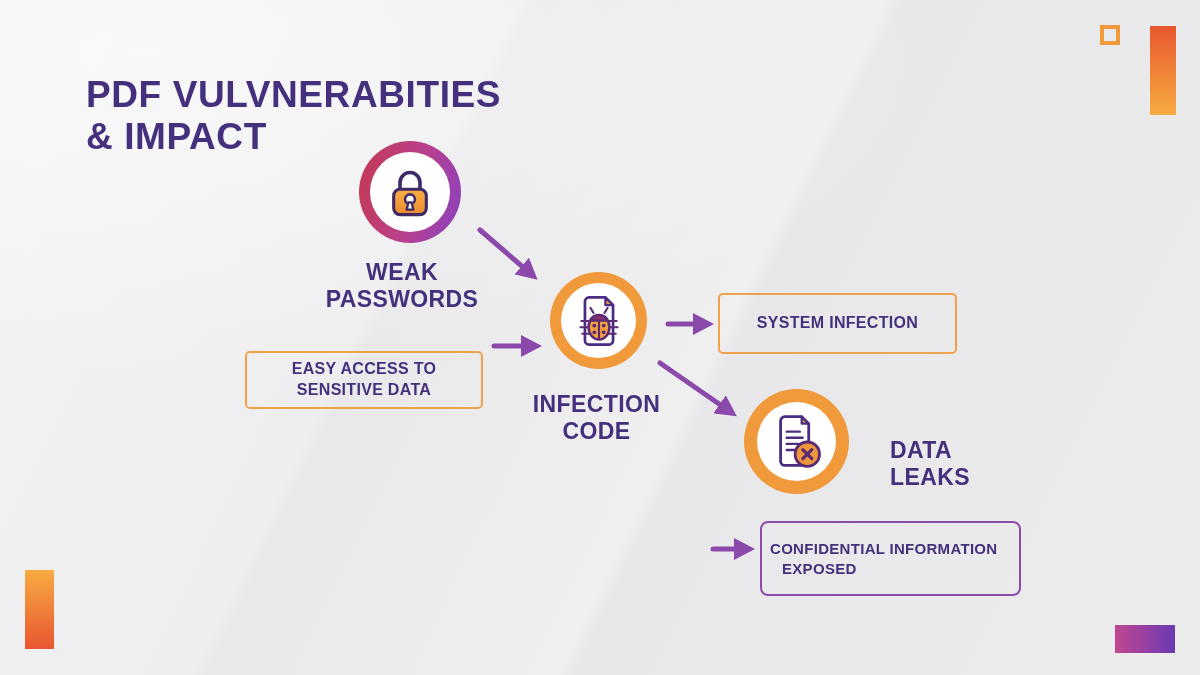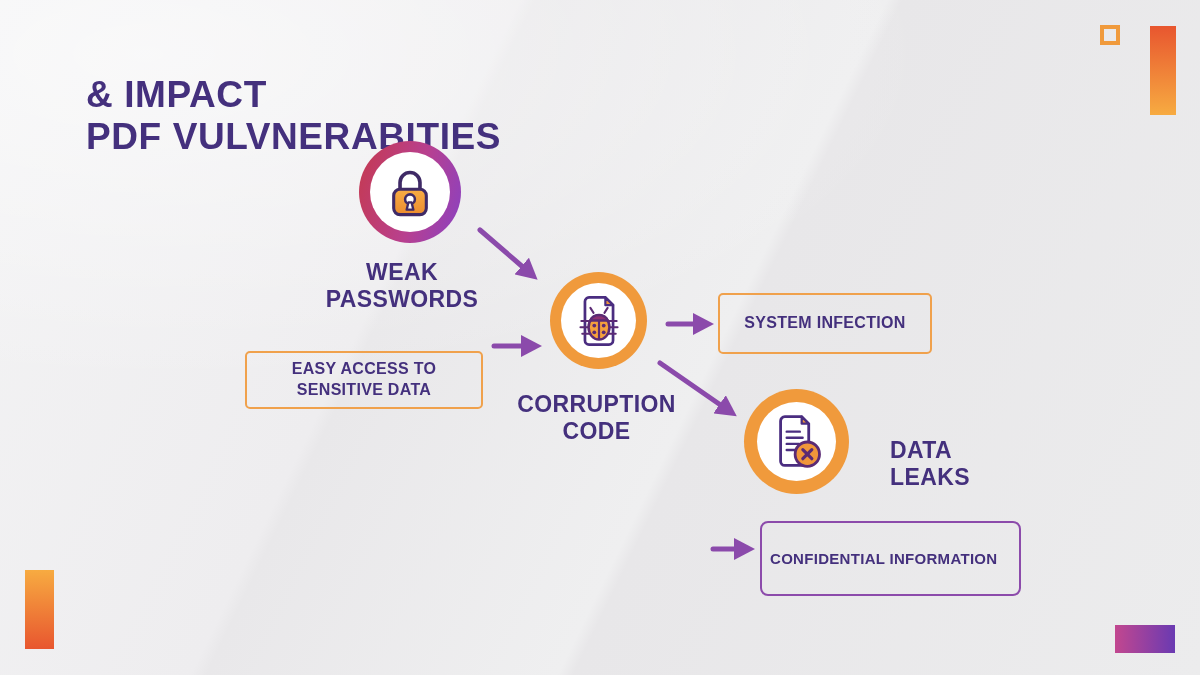--- a/index.html
+++ b/index.html
@@ -53,21 +53,21 @@
   .label-malicious { left:498px; top:391px; width:197px; }
   .label-dataleaks { left:868px; top:437px; width:140px; text-align:left;margin-left:22px; }
 
   
   .tbox { position:absolute; background:transparent; display:flex; flex-direction:column;
           justify-content:center; color:var(--label_text); font-weight:bold;
           font-size:16px; letter-spacing:.3px; line-height:1.3; }
   .tbox span { display:block; }
   .box-orange { border:2px solid var(--orange_border); border-radius:5px; text-align:center; }
   .box-easy   { left:245px; top:315px; width:238px; height:58px;margin-top:36px; }
-  .box-system { left:718px; top:293px; width:214px; height:61px; }
+  .box-system { left:718px; top:293px; width:239px; height:61px; }
   .box-confidential { left:760px; top:521px; width:261px; height:75px;
                       border:2.5px solid var(--purple_border); border-radius:8px;
                       font-size:15px; text-align:left; padding-left:8px; }
   .box-confidential .indent2 { padding-left:12px; }
 
   
   .arrows { position:absolute; left:0; top:0; width:1200px; height:675px; pointer-events:none; }
   .arrow { stroke:var(--arrow); stroke-width:5; fill:none; stroke-linecap:round; }
 
   .icon-svg { display:block; }
@@ -78,22 +78,22 @@
 <div class="stage">
 
   <div class="bg-sweep"></div>
 
   <div class="deco square-tr"></div>
   <div class="deco bar-tr"></div>
   <div class="deco bar-bl"></div>
   <div class="deco bar-br"></div>
 
   <h1 class="title">
+    <span>PDF VULVNERABITIES</span>
     <span>&amp; IMPACT</span>
-    <span>PDF VULVNERABITIES</span>
   </h1>
 
   <svg class="arrows" viewBox="0 0 1200 675">
     <defs>
       <marker id="ah" markerWidth="4.4" markerHeight="4.4" refX="0.6" refY="2.2" orient="auto">
         <path d="M0,0 L4.2,2.2 L0,4.4 Z" fill="#8b4aab"></path>
       </marker>
     </defs>
     <path class="arrow" marker-end="url(#ah)" d="M480 230 L524 268"></path>
     <path class="arrow" marker-end="url(#ah)" d="M494 346 L524 346"></path>
@@ -146,21 +146,21 @@
         <path d="M32 31 V52" stroke="#5b2a74" stroke-width="2.4"></path>
         <g fill="#5b2a74">
           <circle cx="26.8" cy="37" r="2.1"></circle>
             <circle cx="37.2" cy="37" r="2.1"></circle>
           <circle cx="26.8" cy="44.5" r="2.1"></circle>
             <circle cx="37.2" cy="44.5" r="2.1"></circle>
         </g>
       </svg>
     </div>
   </div>
-  <div class="node-label label-malicious">CORRUPTION CODE</div>
+  <div class="node-label label-malicious">INFECTION CODE</div>
 
   <div class="tbox box-orange box-system">
     <span>SYSTEM INFECTION</span>
   </div>
 
   <div class="ring ring-orange ring-thick ring-dataleaks">
     <div class="ring-inner">
       <svg class="icon-svg" width="60" height="60" viewBox="0 0 64 64">
         <path d="M37 5 H19 a4.5 4.5 0 0 0 -4.5 4.5 v43 a4.5 4.5 0 0 0 4.5 4.5 h21 a4.5 4.5 0 0 0 4.5 -4.5 V12.5 Z" fill="#ffffff" stroke="#4a2d80" stroke-width="3"></path>
         <path d="M37 5 L44.5 12.5 H37 Z" fill="#f0963a" stroke="#4a2d80" stroke-width="2.4" stroke-linejoin="round"></path>
@@ -175,15 +175,16 @@
           <path d="M38.2 40.2 L47.8 49.8"></path>
           <path d="M47.8 40.2 L38.2 49.8"></path>
         </g>
       </svg>
     </div>
   </div>
   <div class="node-label label-dataleaks">DATA LEAKS</div>
 
   <div class="tbox box-confidential">
     <span>CONFIDENTIAL INFORMATION</span>
+    <span class="indent2">EXPOSED</span>
   </div>
 
 </div>
 
 </body></html>

